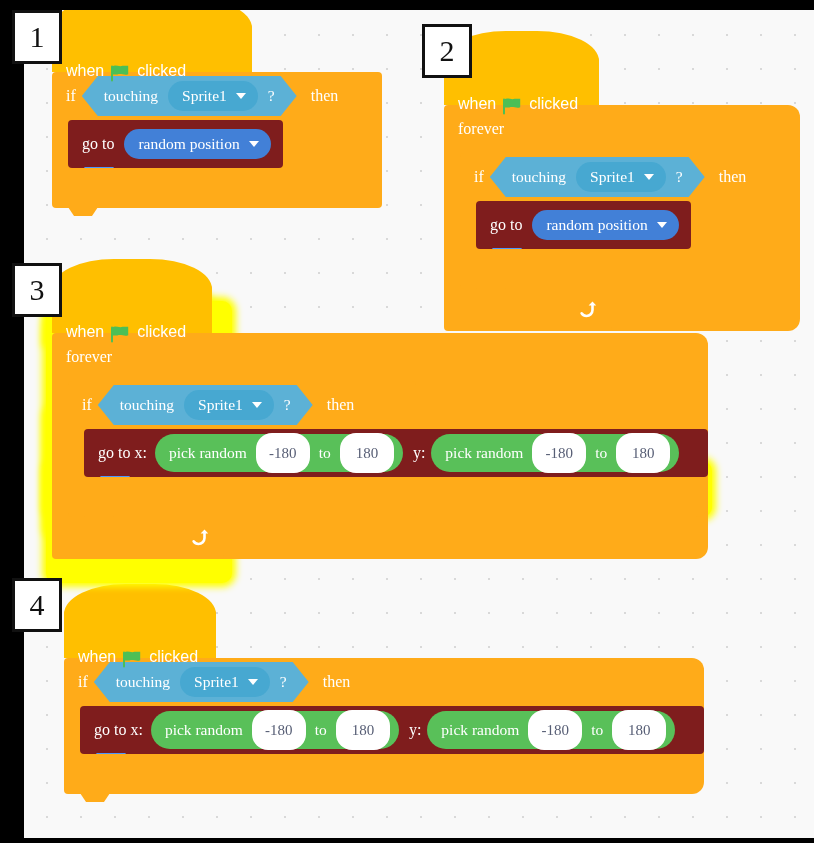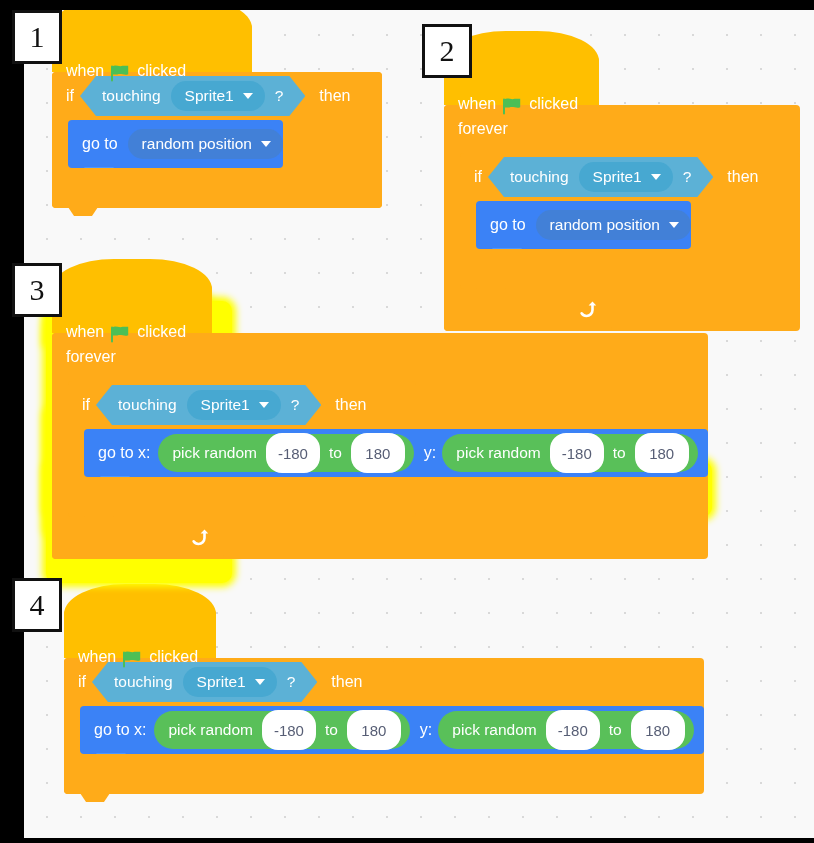--- a/index.html
+++ b/index.html
@@ -75,21 +75,22 @@
     width: 100%; height: 30px;
     background: #ffbf00;
     border-radius: 70px 70px 0 0 / 34px 34px 0 0;
   }
   .hat .txt { position: relative; z-index: 2; margin-top: 46px; }
 
   
   .cblock {
     position: relative;
     background: #ffab19;
-    border-radius: 4px;
+    border-radius: 12px;
+    font-family: Liberation Serif, serif;
   }
   .cblock-top {
     position: relative;
     height: 48px;
     display: flex;
     align-items: center;
     padding-left: 14px;
     color: #fff;
     font-size: 16px;
     white-space: nowrap;
@@ -129,21 +130,21 @@
     position: relative;
     height: 48px;
     display: flex;
     align-items: center;
     padding: 0 10px 0 14px;
     color: #fff;
     font-size: 16px;
     border-radius: 4px;
     white-space: nowrap;
   }
-  .stack.motion { background: #3b82f6; }
+  .stack.motion { background: #7f1d1d; }
   .stack::after {
     content: "";
     position: absolute;
     left: 16px; bottom: -8px;
     width: 30px; height: 9px;
     background: #4c97ff;
     border-radius: 0 0 7px 7px;
     clip-path: polygon(0 0, 100% 0, 78% 100%, 22% 100%);
   }
 

